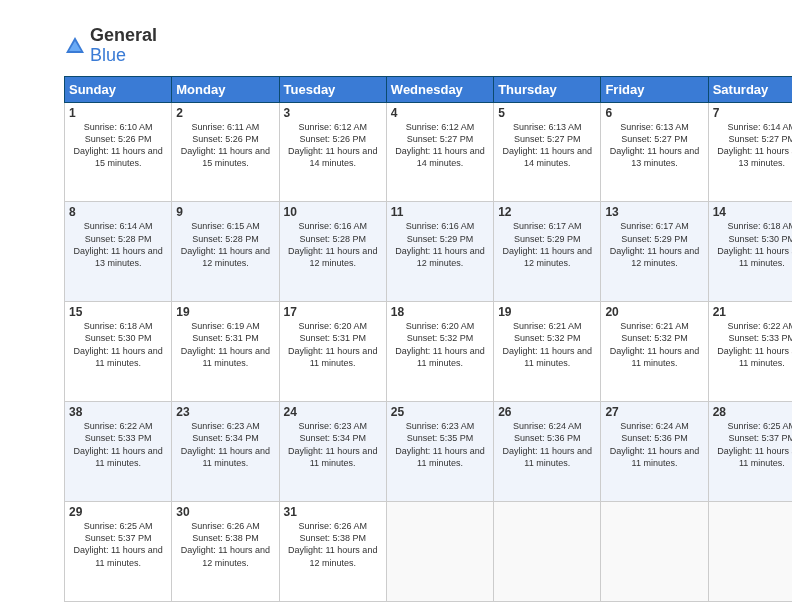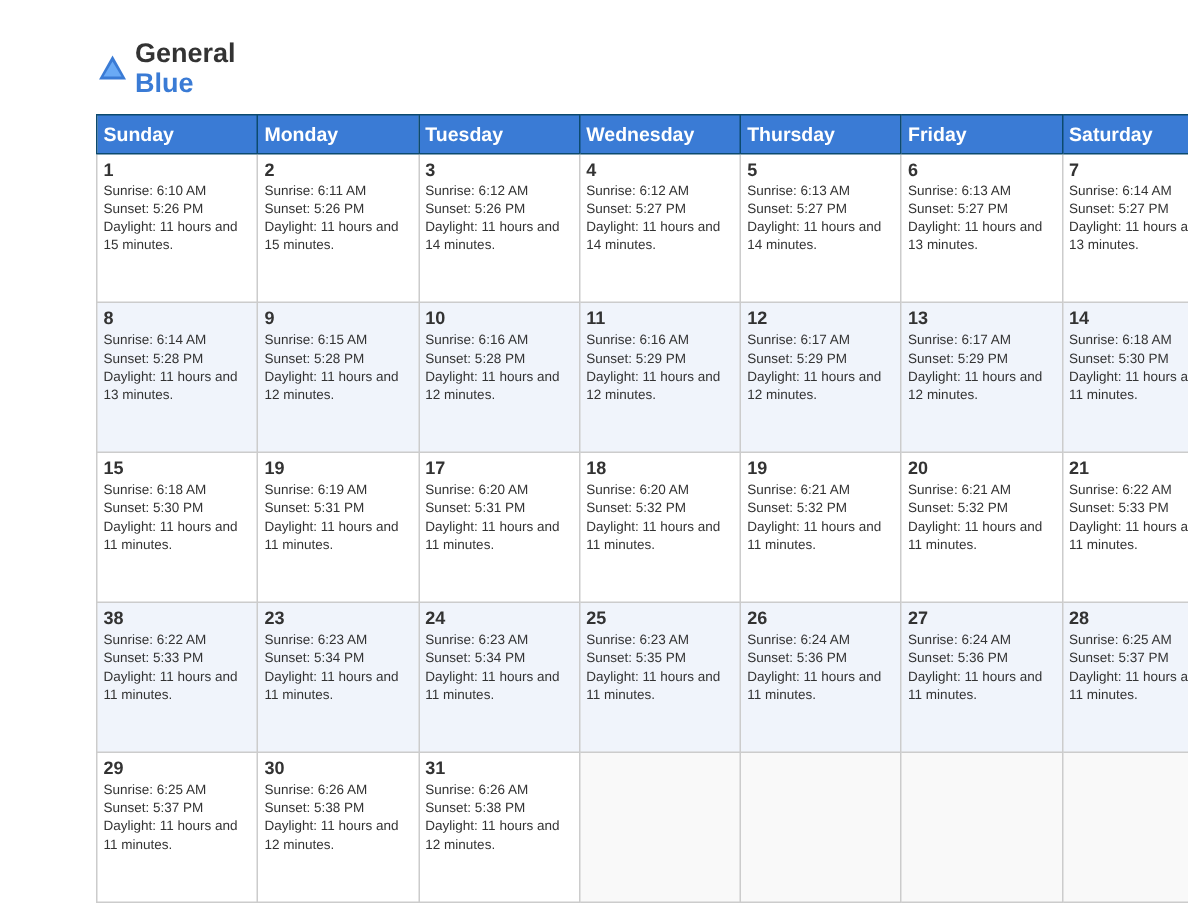--- a/index.html
+++ b/index.html
@@ -81,38 +81,39 @@
     .day-number {
       font-size: 12px;
       font-weight: bold;
       display: block;
       margin-bottom: 1px;
     }
     .cell-text {
       font-size: 9px;
       line-height: 1.35;
       color: #333;
+      text-align: center;
     }
     .empty-cell {
       background: #f9f9f9 !important;
     }
   </style>
 </head>
 <body>
 
 <div class="page">
   <div class="header">
     <div class="logo">
       <svg class="logo-icon" viewBox="0 0 22 22" xmlns="http://www.w3.org/2000/svg">
         <polygon points="11,2 20,18 2,18" fill="#3a7bd5"></polygon>
         <polygon points="11,6 17,16 5,16" fill="#6aaaf5"></polygon>
       </svg>
       <div>
         <span class="logo-general" style="font-size:18px;font-weight:bold;color:#333;display:block;line-height:1.1;">General</span>
-        <span class="logo-blue" style="font-size:18px;font-weight:bold;color:#3a7bd5;display:block;line-height:1.1;">Blue</span>
+        <span class="logo-blue" style="font-size:18px;font-weight:normal;color:#3a7bd5;display:block;line-height:1.1;">Blue</span>
       </div>
     </div>
   </div>
 
   <table class="calendar">
     <thead>
       <tr>
       <th>Sunday</th>
           <th>Monday</th>
           <th>Tuesday</th>

